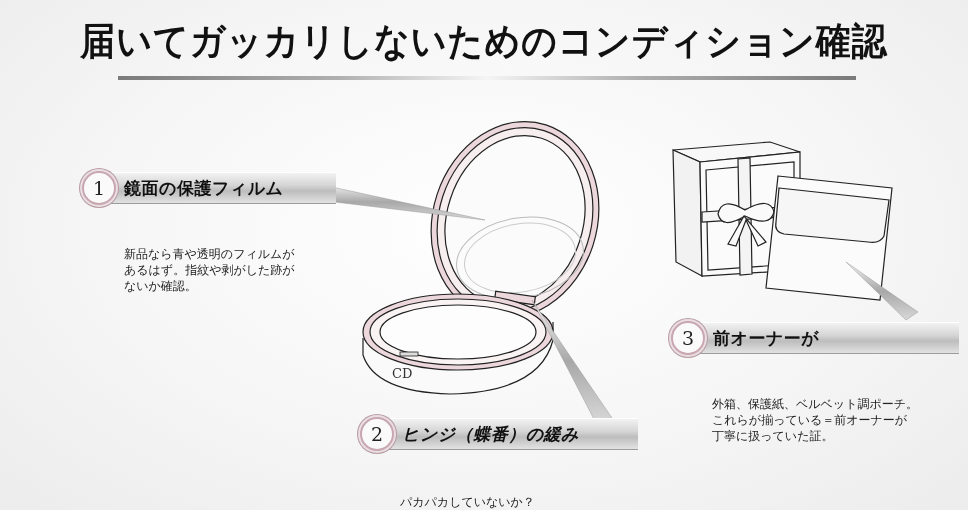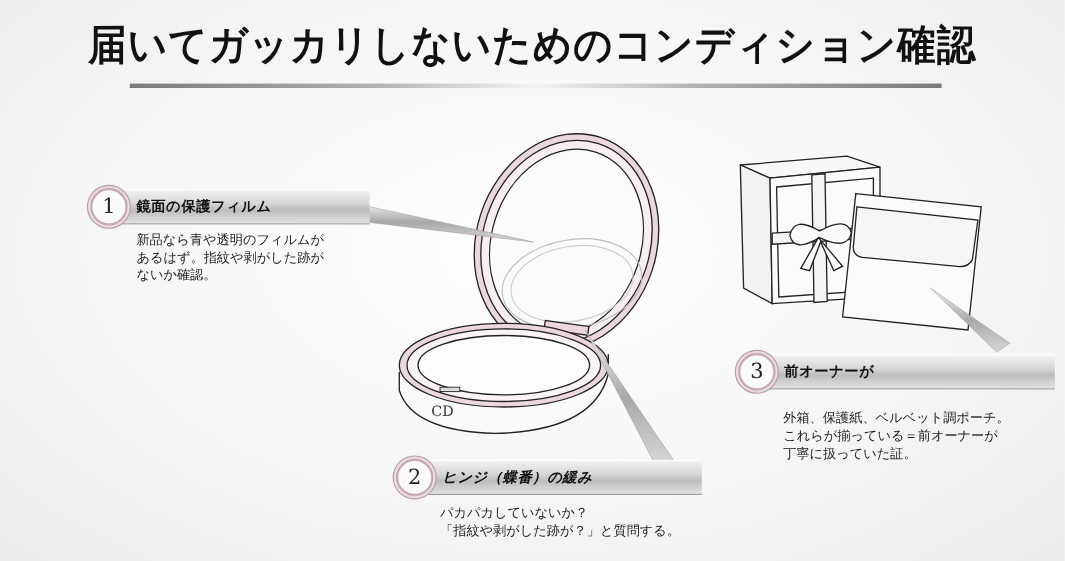--- a/index.html
+++ b/index.html
@@ -13,22 +13,22 @@
     background:linear-gradient(90deg,#7a7a7a 0%,#b0b0b0 30%,#f5f5f5 50%,#b0b0b0 70%,#7a7a7a 100%);}
   svg.illus{position:absolute;left:0;top:0;}
   .callout{position:absolute;height:32px;display:flex;align-items:center;}
   .badge{width:30px;height:30px;border-radius:50%;background:#fafafa;
     border:2px solid #c9a7b1;box-shadow:0 0 0 2px #e9dfe2, 0 0 0 3px #b89aa3;
     display:flex;align-items:center;justify-content:center;
     font-family:"DejaVu Serif","Liberation Serif",serif;font-size:19px;color:#222;z-index:2;}
   .bar{height:30px;margin-left:-10px;padding-left:18px;padding-right:26px;display:flex;align-items:center;
     background:linear-gradient(180deg,#f2f2f2 0%,#d6d6d6 40%,#bdbdbd 60%,#e2e2e2 100%);
     border-top:1px solid #fff;border-bottom:1px solid #9c9c9c;
-    font-weight:bold;font-size:13px;color:#111;letter-spacing:0.5px;}
-  .desc{position:absolute;font-size:12px;line-height:16px;color:#222;white-space:pre-line;}
+    font-weight:bold;font-size:17px;color:#111;letter-spacing:0.5px;}
+  .desc{position:absolute;font-size:12px;line-height:16px;color:#222;white-space:pre-line;margin-top:36px;}
 </style>
 </head>
 <body>
 
 <div class="title">届いてガッカリしないためのコンディション確認</div>
 <div class="title-rule"></div>
 
 <svg class="illus" width="968" height="510" viewBox="0 0 968 510">
   <defs>
     <linearGradient id="needle" x1="0" y1="0" x2="0" y2="1">
@@ -88,15 +88,15 @@
   <div class="badge">2</div>
   <div class="bar" style="width:210px;font-style:italic;">ヒンジ（蝶番）の緩み</div>
 </div>
 <div class="desc" style="left:400px;top:458px;">パカパカしていないか？
 「指紋や剥がした跡が？」と質問する。</div>
 
 <div class="callout" style="left:671px;top:322px;">
   <div class="badge">3</div>
   <div class="bar" style="width:220px;">前オーナーが</div>
 </div>
-<div class="desc" style="left:712px;top:372px;">外箱、保護紙、ベルベット調ポーチ。
+<div class="desc" style="left:712px;top:360px;">外箱、保護紙、ベルベット調ポーチ。
 これらが揃っている＝前オーナーが
 丁寧に扱っていた証。</div>
 
 </body></html>

